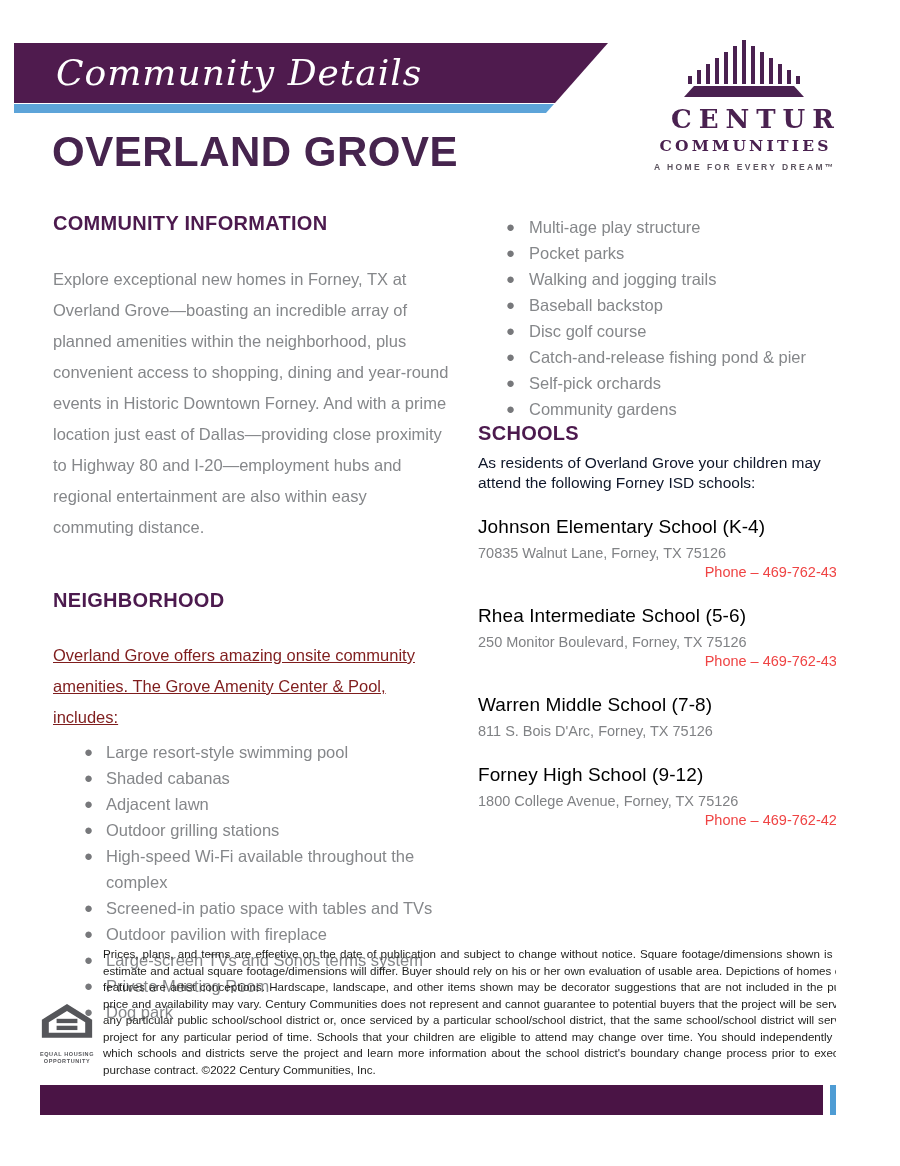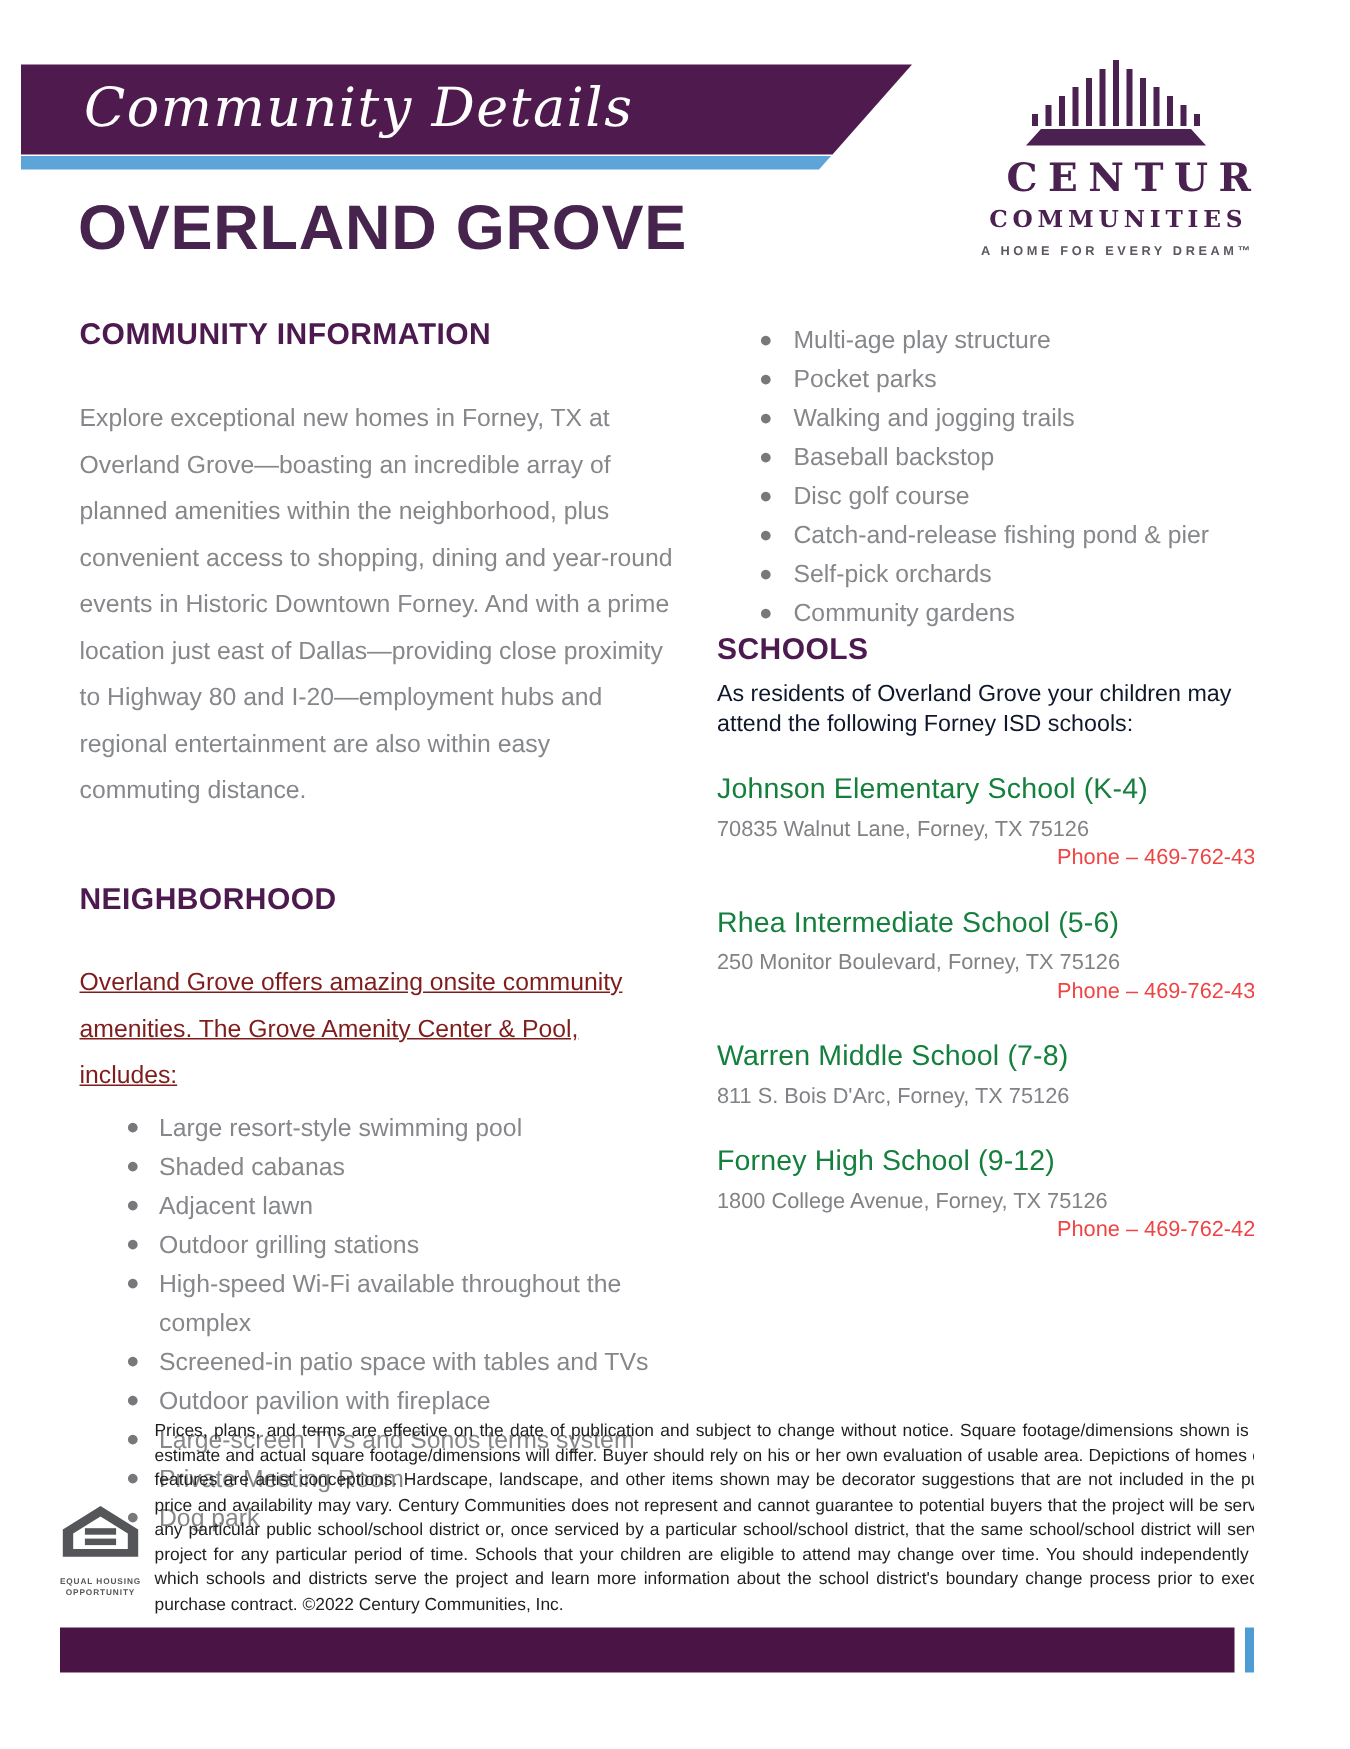--- a/index.html
+++ b/index.html
@@ -51,21 +51,21 @@
   ul.blist li .blt{
     position:absolute;left:31px;top:0;color:#77787b;font-size:15px;
   }
   .col-right ul.blist{margin-top:2px;}
   .col-right ul.blist li{padding-left:51px;}
   .col-right ul.blist li .blt{left:28px;}
   
   .schools-heading{margin-top:30px;}
   .schools-intro{margin:8px 0 0 0;font-size:15.5px;line-height:20px;color:#0f172a;width:375px;}
   .school-entry{margin-top:23px;}
-  .school-name{font-size:19px;color:#15803d;letter-spacing:0.1px;}
+  .school-name{font-size:19px;color:#000000;letter-spacing:0.1px;}
   .school-address{margin-top:6px;font-size:14.5px;line-height:19px;color:#808285;}
   .school-phone{font-size:14.5px;line-height:19px;color:#ef4444;text-align:right;}
   
   .eho{position:absolute;left:36px;top:1003px;width:62px;text-align:center;}
   .eho-label{font-size:5.5px;color:#55565a;letter-spacing:0.6px;font-weight:700;line-height:7px;margin-top:2px;}
   .disclaimer{
     position:absolute;left:103px;top:946px;width:772px;
     font-size:11.6px;line-height:16.5px;color:#1e1e1c;text-align:justify;
   }
   .bottom-bar{position:absolute;left:40px;top:1085px;width:783px;height:30px;background:#4a1445;}

